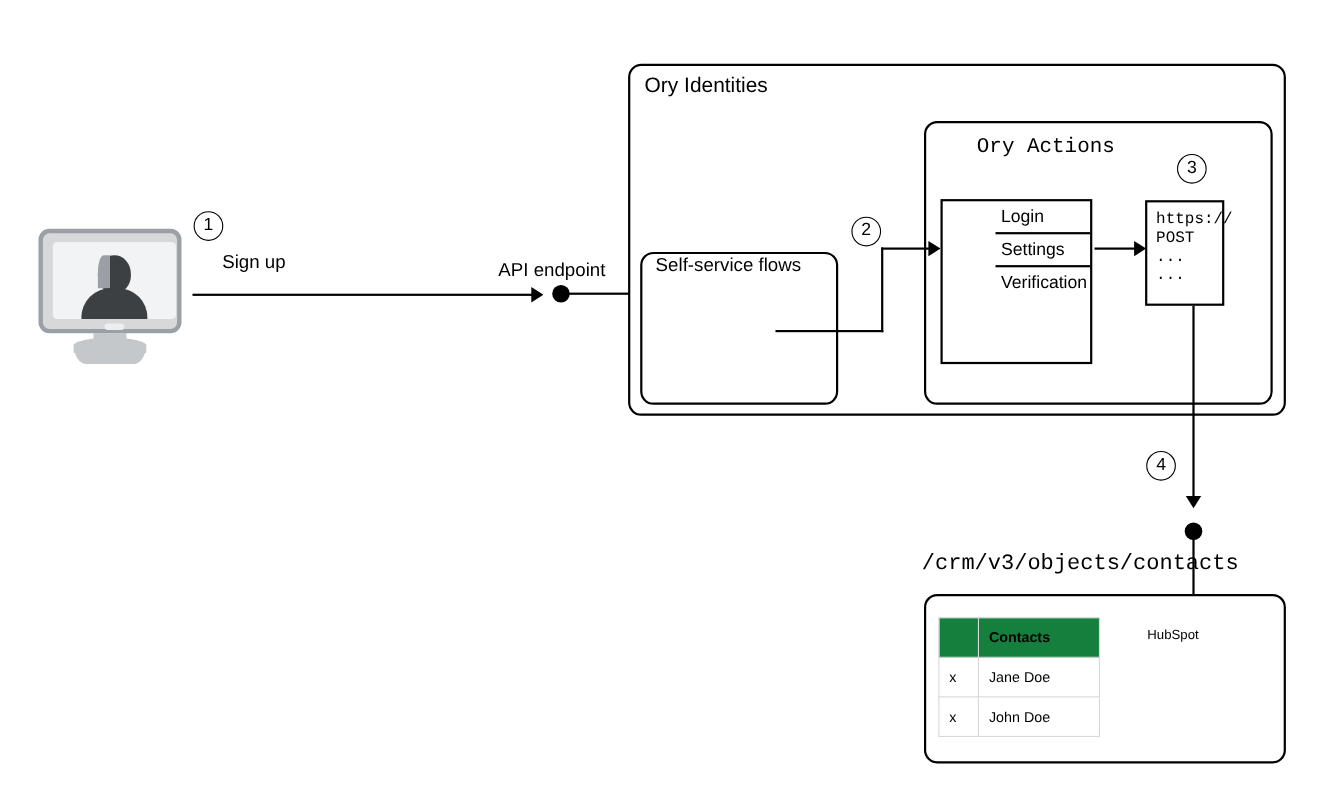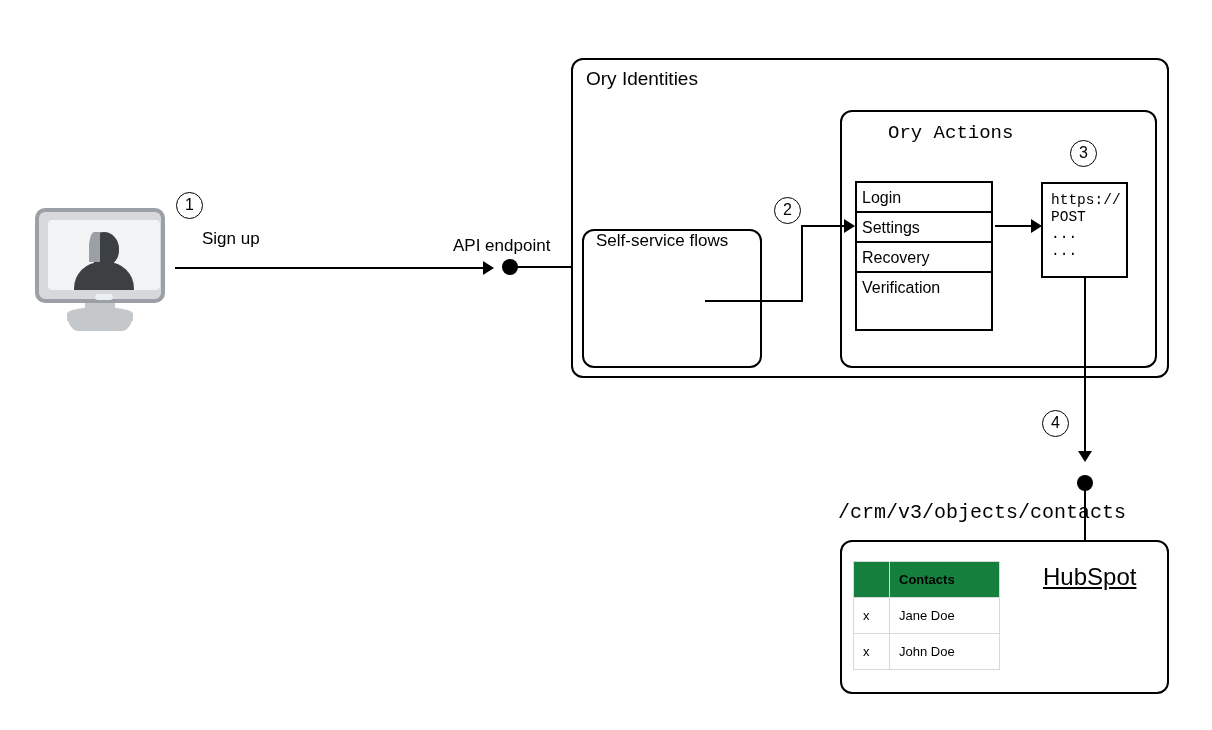--- a/index.html
+++ b/index.html
@@ -80,21 +80,21 @@
     background: #fff;
   }
 
   
   .label {
     position: absolute;
     font-size: 17px;
     line-height: 20px;
     white-space: nowrap;
   }
-  .label.big { font-size: 24px; text-decoration: underline; }
+  .label.big { font-size: 12px; }
   .label.mono {
     font-family: "Liberation Mono", "DejaVu Sans Mono", monospace;
     font-size: 20px;
   }
 
   
   .hline { position: absolute; height: 0; border-top: 2.4px solid #000; }
   .vline { position: absolute; width: 0; border-left: 2.4px solid #000; }
   .hline.thin { border-top-width: 2px; }
   .vline.thin { border-left-width: 2px; }
@@ -237,39 +237,38 @@
 
   <div class="box rounded" style="left:571px; top:58px; width:598px; height:320px;"></div>
   <div class="box-title" style="left:586px; top:68px;">Ory Identities</div>
 
   <div class="box rounded" style="left:582px; top:229px; width:180px; height:139px;"></div>
   <div class="box-title" style="left:596px; top:230px; font-size:17px;">Self-service flows</div>
 
   <div class="box rounded" style="left:840px; top:110px; width:317px; height:258px;"></div>
   <div class="box-title" style="left:888px; top:122px;font-family:Liberation Mono, monospace;">Ory Actions</div>
 
-  <div class="flow-list" style="left:855px; top:181px; width:138px; height:150px;">
+  <div class="flow-list" style="left:855px; top:181px; width:138px; height:150px;padding-left:48px;">
     <div class="flow-item">Login</div>
     <div class="flow-item">Settings</div>
-    <div class="flow-item">Recovery</div>
     <div class="flow-item">Verification</div>
   </div>
 
   <div class="hline thin" style="left:705px; top:300px; width:98px;"></div>
   <div class="vline thin" style="left:801px; top:225px; height:77px;"></div>
   <div class="hline thin" style="left:801px; top:225px; width:45px;"></div>
   <div class="arrow-r" style="left:844px; top:219px;"></div>
   <div class="step" style="left:774px; top:197px;">2</div>
 
   <div class="hline thin" style="left:995px; top:225px; width:38px;"></div>
   <div class="arrow-r" style="left:1031px; top:219px;"></div>
 
   <div class="step" style="left:1070px; top:140px;">3</div>
 
-  <div class="code-box" style="left:1041px; top:182px; width:87px; height:96px;">
+  <div class="code-box" style="left:1041px; top:182px; width:72px; height:96px;">
     <div>https://</div>
     <div>POST</div>
     <div>...</div>
     <div>...</div>
   </div>
 
   <div class="vline thin" style="left:1084px; top:278px; height:182px;"></div>
   <div class="arrow-d" style="left:1078px; top:451px;"></div>
   <div class="step" style="left:1042px; top:410px;">4</div>
 

